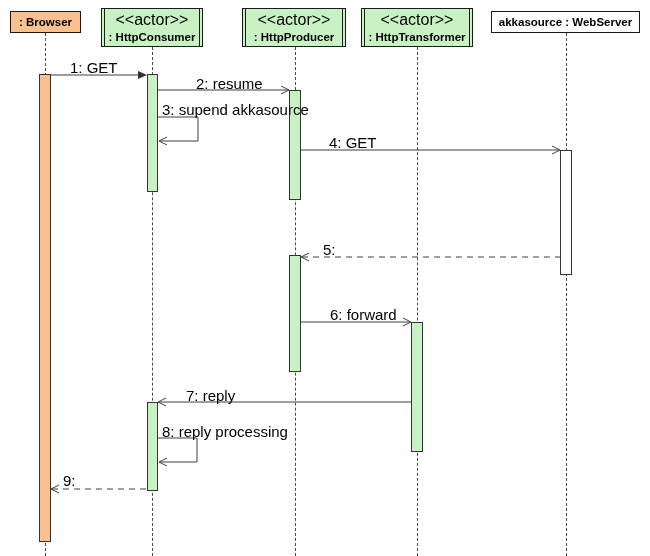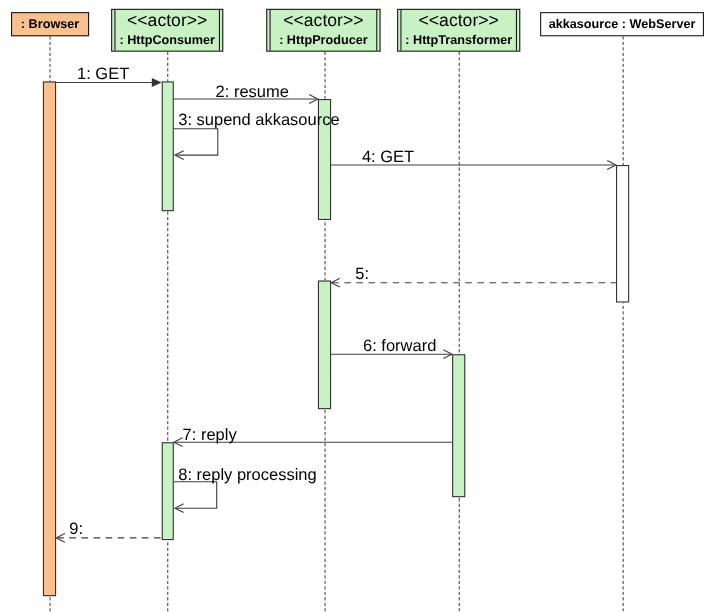--- a/index.html
+++ b/index.html
@@ -145,17 +145,17 @@
       </g>
     </g>
   </svg>
 
   <div class="mlabel" style="left:70px;  top:59px;">1: GET</div>
   <div class="mlabel" style="left:196px; top:75px;">2: resume</div>
   <div class="mlabel" style="left:162px; top:101px;">3: supend akkasource</div>
   <div class="mlabel" style="left:317px; top:134px;margin-left:12px;">4: GET</div>
   <div class="mlabel" style="left:323px; top:241px;">5:</div>
   <div class="mlabel" style="left:330px; top:306px;text-align:right;">6: forward</div>
-  <div class="mlabel" style="left:166px; top:387px;">7: reply</div>
+  <div class="mlabel" style="left:186px; top:387px;">7: reply</div>
   <div class="mlabel" style="left:162px; top:423px;">8: reply processing</div>
   <div class="mlabel" style="left:63px;  top:472px;">9:</div>
 
 </div>
 
 </body></html>

